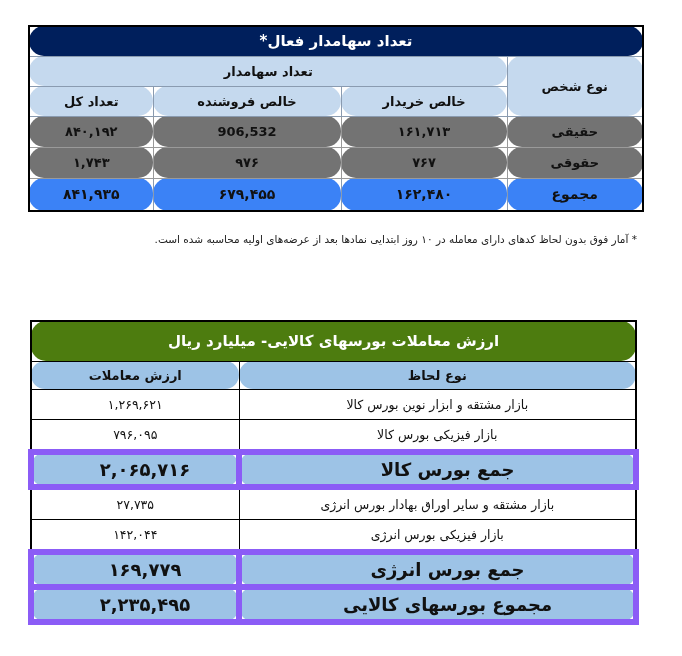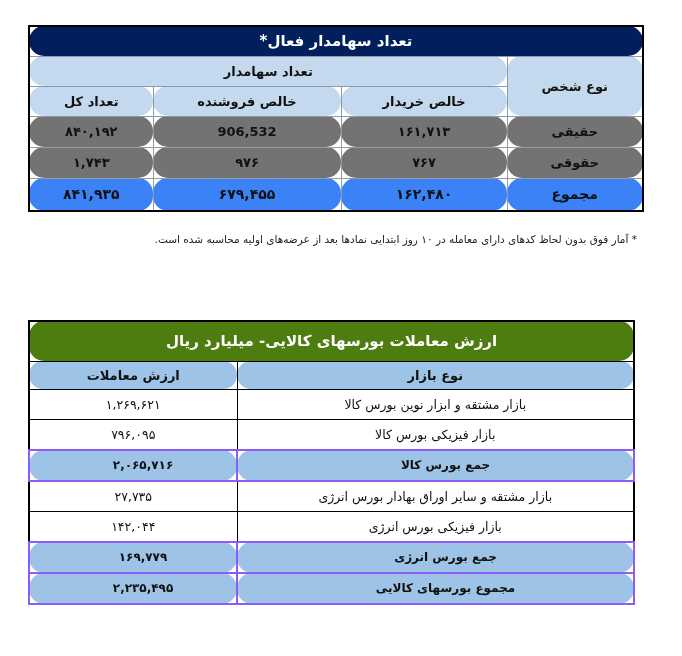--- a/index.html
+++ b/index.html
@@ -18,21 +18,21 @@
     #t1 .total td { background: #3b82f6; height: 31px; font-weight: bold; font-size: 14px; border: 1px solid #8a9bb0; }
     #t1 .title td { border-bottom: 1px solid #8a9bb0; }
 
     #footnote { position: absolute; top: 213px; right: 45px; direction: rtl; font-size: 10.5px; color: #222; white-space: nowrap; margin-top: 20px; }
 
     
     #t2 { left: 28px; top: 320px; width: 605px; border: 2px solid #000; }
     #t2 .title { background: #4d7c0f; color: #fff; font-weight: bold; font-size: 15px; height: 40px; }
     #t2 .hdr td { background: #9dc3e6; font-weight: bold; font-size: 13px; height: 27px; border: 1px solid #000; }
     #t2 .row td { background: #fff; height: 29px; font-size: 12.5px; border: 1px solid #000; }
-    #t2 .sum td { background: #9dc3e6; height: 29px; font-weight: bold; font-size: 12px; border: 2px solid #8b5cf6; padding-left: 20px; }
+    #t2 .sum td { background: #9dc3e6; height: 29px; font-weight: bold; font-size: 18px; border: 6px solid #8b5cf6; padding-left: 20px; }
     #t2 .title td { border-bottom: 1px solid #000; }
   </style>
 </head>
 <body>
 
 <table id="t1">
   <colgroup>
     <col style="width:136px">
     <col style="width:166px">
     <col style="width:188px">
@@ -77,21 +77,21 @@
 <table id="t2">
   <colgroup>
     <col style="width:397px">
     <col style="width:208px">
   </colgroup>
   <tbody>
       <tr class="title">
     <td colspan="2">ارزش معاملات بورسهای کالایی- میلیارد ریال</td>
   </tr>
   <tr class="hdr">
-    <td>نوع بازار</td>
+    <td>نوع لحاظ</td>
     <td>ارزش معاملات</td>
   </tr>
   <tr class="row">
     <td>بازار مشتقه و ابزار نوین بورس کالا</td>
     <td>۱,۲۶۹,۶۲۱</td>
   </tr>
   <tr class="row">
     <td>بازار فیزیکی بورس کالا</td>
     <td>۷۹۶,۰۹۵</td>
   </tr>

